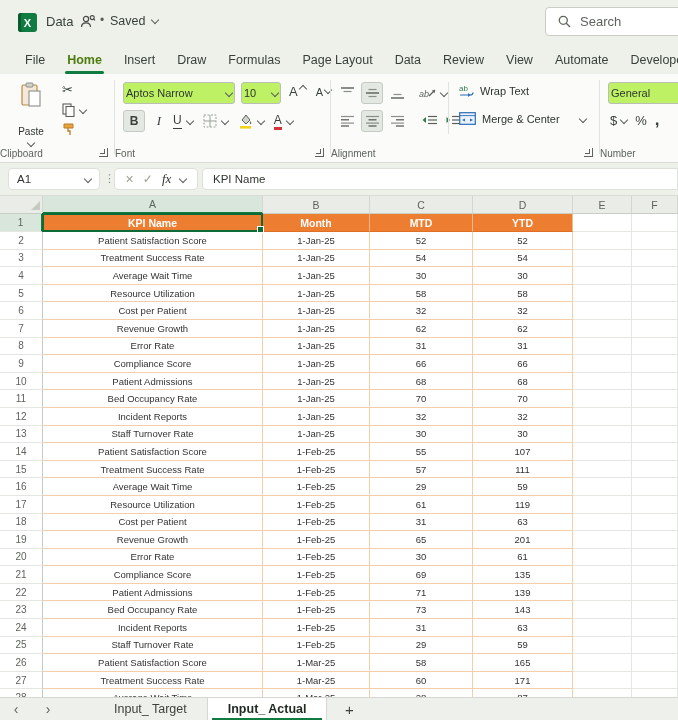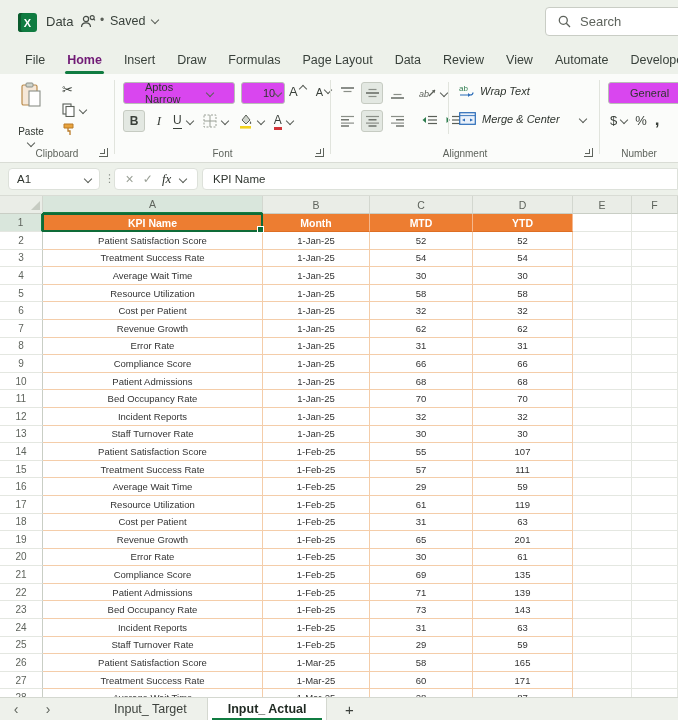--- a/index.html
+++ b/index.html
@@ -16,38 +16,38 @@
   .people{position:absolute;left:80px;top:14px;}
   .dotsep{position:absolute;left:100px;top:13px;color:#5a5f58;font-size:12px;}
   .savedlbl{position:absolute;left:110px;top:14px;font-size:12.5px;color:#38403A;display:flex;align-items:center;}
   .searchbox{position:absolute;left:545px;top:7px;width:140px;height:29px;background:#fff;border:1px solid #C9CDC5;
              border-radius:4px;display:flex;align-items:center;gap:9px;padding-left:12px;box-sizing:border-box;
              color:#5E635C;font-size:13px;}
 
   
   .ribtabs{top:45px;left:0;width:678px;height:29px;background:#EDF1EA;display:flex;align-items:stretch;padding-left:14px;box-sizing:border-box;}
   .rtab{padding:0 11px;display:flex;align-items:center;font-size:12.5px;color:#38403A;position:relative;white-space:nowrap;cursor:default;}
-  .rtab.active{font-weight:bold;color:#701a75;}
+  .rtab.active{font-weight:bold;color:#4d7c0f;}
   .rtab.active::after{content:"";position:absolute;left:9px;right:9px;bottom:0;height:3px;background:#107C41;border-radius:2px;}
 
   
   .ribbon{top:74px;left:0;width:678px;height:89px;background:#FBFCFA;border-bottom:1px solid #D9DCD5;box-sizing:border-box;}
   .grp{position:absolute;top:0;height:88px;}
   .gdiv{position:absolute;top:6px;height:74px;width:1px;background:#E1E4DD;}
-  .glabel{position:absolute;bottom:3px;left:0;right:0;text-align:center;font-size:10px;color:#5E635C;}
+  .glabel{position:absolute;bottom:3px;left:0;right:0;font-size:10px;color:#5E635C;}
   .dlg{position:absolute;right:6px;bottom:5px;width:8px;height:8px;border-right:1.2px solid #5E635C;border-bottom:1.2px solid #5E635C;}
   .dlg::after{content:"";position:absolute;right:2px;bottom:2px;width:4px;height:4px;border-right:1.2px solid #5E635C;border-bottom:1.2px solid #5E635C;transform:rotate(-0deg);}
   .chv{display:inline-block;width:5px;height:5px;border-right:1.3px solid #5a5f58;border-bottom:1.3px solid #5a5f58;transform:rotate(45deg);flex:none;}
   .chvup{transform:rotate(-135deg);}
-  .combo{background:#d946ef;border:1px solid #B9BEB6;border-radius:3px;display:flex;align-items:center;justify-content:space-between;
-         padding:0 21px;box-sizing:border-box;font-size:11px;color:#2f352f;height:22px;}
+  .combo{background:#bef264;border:1px solid #B9BEB6;border-radius:3px;display:flex;align-items:center;justify-content:space-between;
+         padding:0 2px;box-sizing:border-box;font-size:11px;color:#2f352f;height:22px;}
   .mini{display:flex;align-items:center;justify-content:center;color:#3a403a;}
   .boxed{background:#E3E8E2;border:1px solid #C6CBC2;border-radius:3px;}
   .btnrow{position:absolute;display:flex;align-items:center;}
-  .lbl11{font-size:11px;color:#2f352f;white-space:nowrap;font-style:italic;}
+  .lbl11{font-size:11px;color:#2f352f;white-space:nowrap;}
 
   
   .pastebtn{position:absolute;left:10px;top:8px;width:42px;height:64px;display:flex;flex-direction:column;align-items:center;}
   .pastelbl{font-size:10px;color:#2f352f;margin-top:18px;}
   .clipcol{position:absolute;left:62px;top:8px;display:flex;flex-direction:column;gap:6px;align-items:flex-start;}
 
   
   .fbar{top:163px;left:0;width:678px;height:33px;background:#EDF1EA;border-bottom:1px solid #D9DCD5;box-sizing:border-box;}
   .namebox{position:absolute;left:8px;top:5px;width:92px;height:22px;background:#fff;border:1px solid #DDE1DA;border-radius:4px;
            display:flex;align-items:center;justify-content:space-between;padding:0 8px;box-sizing:border-box;font-size:11.5px;color:#2f352f;}

